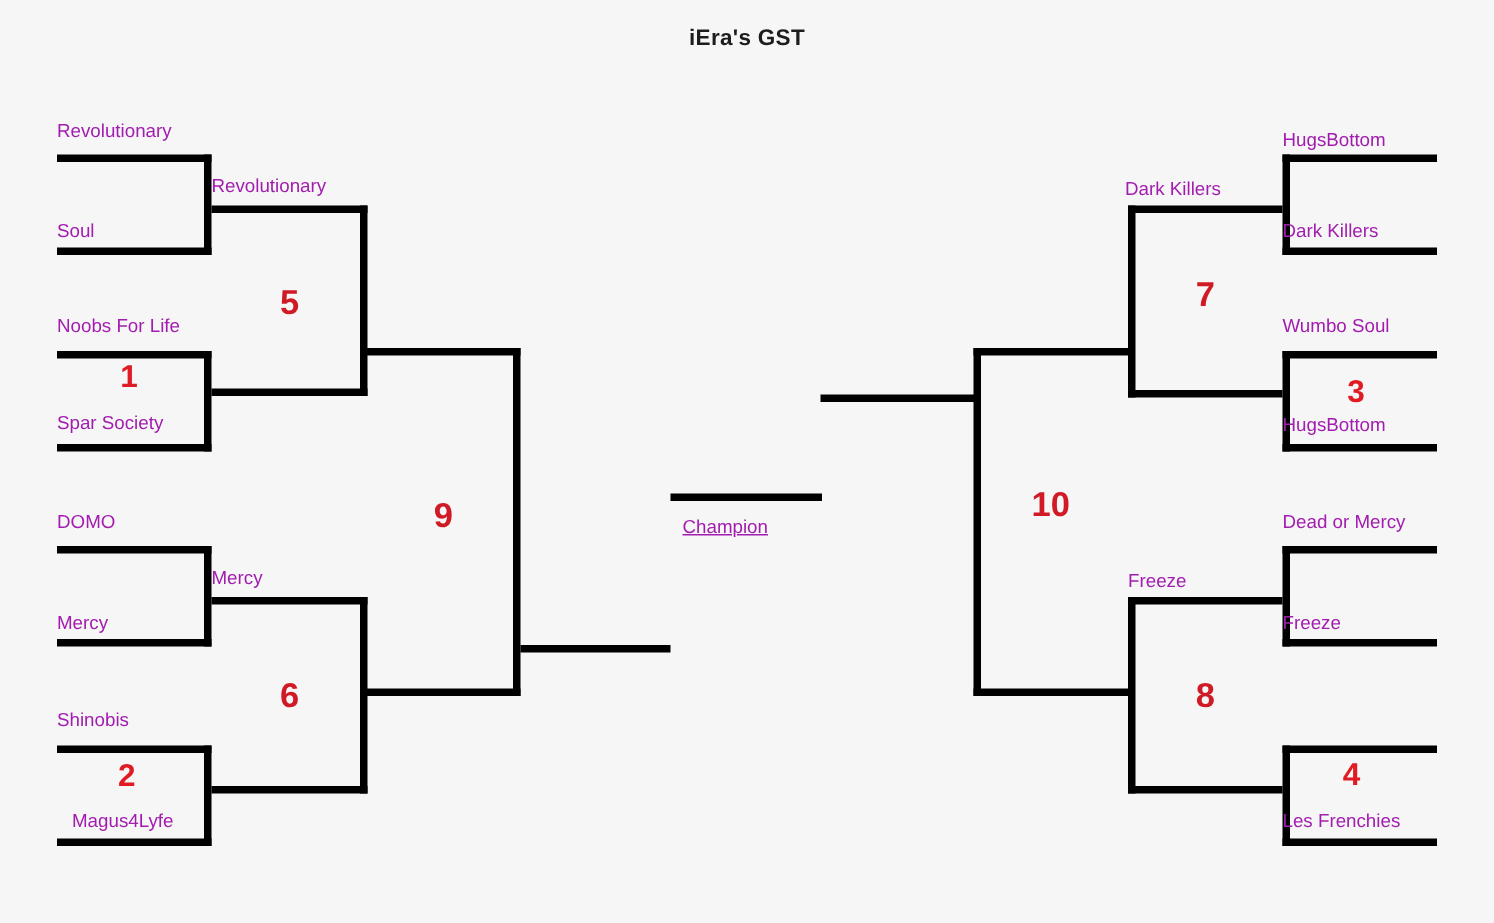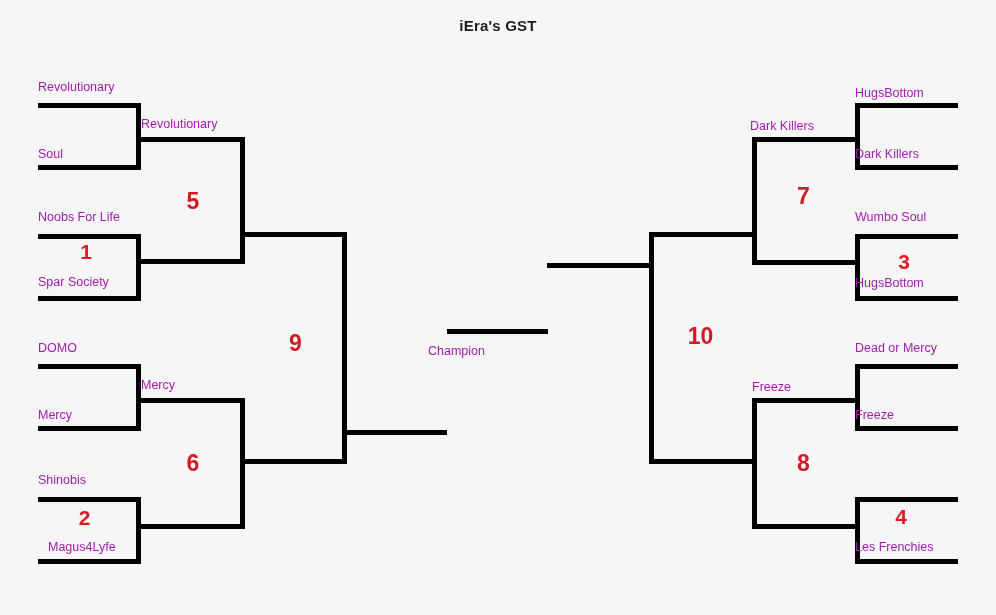--- a/index.html
+++ b/index.html
@@ -164,21 +164,21 @@
 
   <div class="finalbox" style="left:244px; top:232px; width:103px; height:232px;">
     <div class="edge-top"></div>
     <div class="edge-bot"></div>
     <div class="edge-v right"></div>
   </div>
   <div class="matchnum" style="left:244px; top:330px; width:103px;">9</div>
   <div class="ln" style="left:347px; top:430px; width:100px; height:5px;"></div>
 
   <div class="champ-line" style="left:447px; top:329px; width:101px;"></div>
-  <div class="lbl" style="left:428px; top:344px; width:101px;">Champion</div>
+  <div class="lbl" style="left:455px; top:344px; width:101px;text-decoration:underline;">Champion</div>
 
   <div class="ln" style="left:547px; top:263px; width:105px; height:5px;"></div>
   <div class="finalbox" style="left:649px; top:232px; width:103px; height:232px;">
     <div class="edge-top"></div>
     <div class="edge-bot"></div>
     <div class="edge-v left"></div>
   </div>
   <div class="matchnum" style="left:649px; top:323px; width:103px;">10</div>
 
   <div class="lbl" style="left:750px; top:119px; width:106px;">Dark Killers</div>

